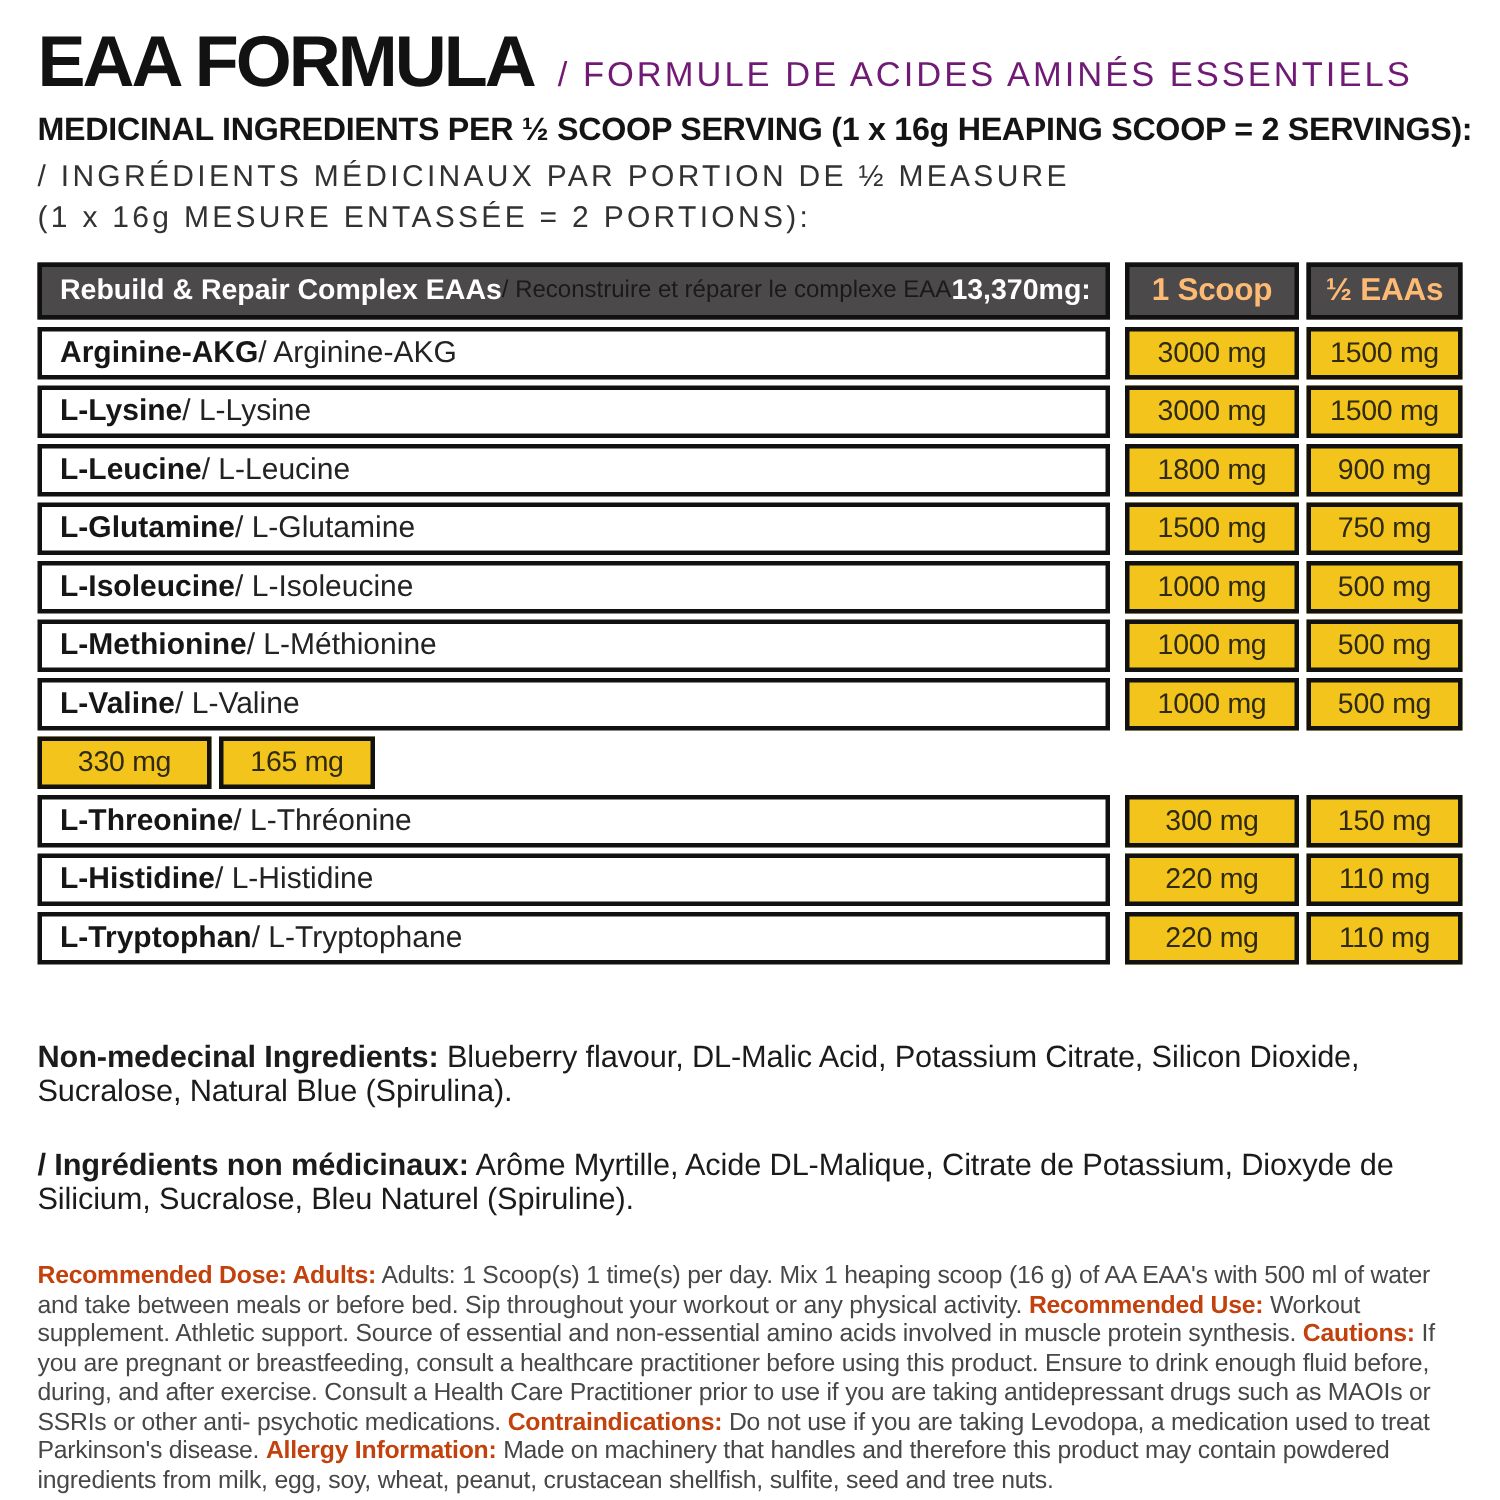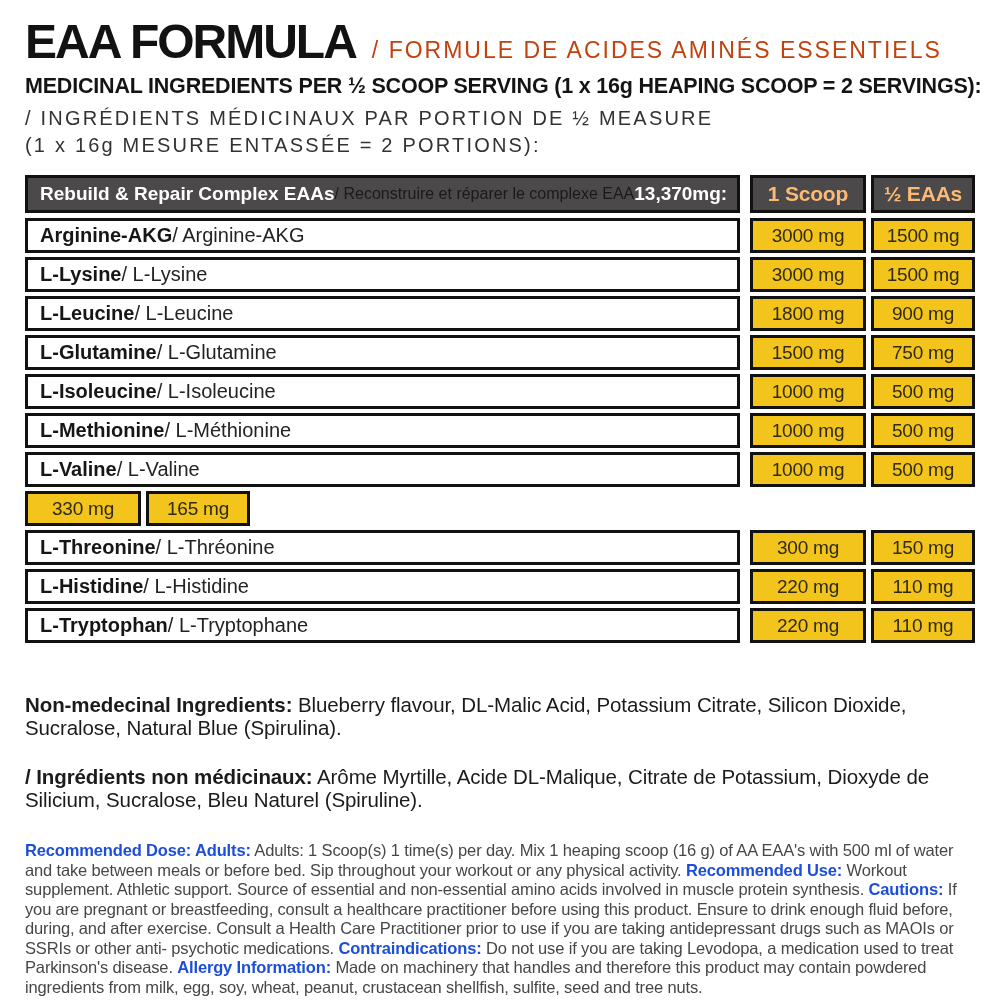--- a/index.html
+++ b/index.html
@@ -10,21 +10,21 @@
     overflow:hidden;
   }
   .page { box-sizing:border-box; width:1000px; height:888px; padding:12px 25px 16px 25px;border-radius:16px; }
 
   
   .title-row { display:flex; align-items:baseline; gap:16px; margin-top:6px; }
   .title-en {
     font-size:48px; font-weight:800; letter-spacing:-2px;
     line-height:1; margin:0; color:#121212; white-space:nowrap;
   }
-  .title-fr { font-size:23px; letter-spacing:2px; color:#c2410c; font-weight:400; white-space:nowrap; }
+  .title-fr { font-size:23px; letter-spacing:2px; color:#701a75; font-weight:400; white-space:nowrap; }
 
   .sub-en { margin-top:8px; font-size:21.5px; font-weight:700; letter-spacing:-0.2px; color:#141414; white-space:nowrap; }
   .sub-fr { margin-top:7px; font-size:20px; letter-spacing:2.2px; color:#323232; line-height:25px; white-space:nowrap; }
   .sub-fr.second { margin-top:2px; }
 
   
   .itable { margin-top:17px; }
   .trow { display:flex; height:35px; margin-bottom:4px; }
   .trow.head { height:38px; margin-bottom:5px; }
   .cell { box-sizing:border-box; border:3px solid #111111; display:flex; align-items:center; }
@@ -40,21 +40,21 @@
   .trow.head .lbl { background:var(--header-gray, #4C494B); }
   .trow.head .lbl .b { color:#ffffff; font-size:19px; }
   .trow.head .val { background:var(--header-gray, #4C494B); color:#fdba74; font-weight:700; font-size:21px; }
 
   
   .nonmed { margin-top:50px; font-size:20.5px; line-height:23px; color:#1b1b1b; letter-spacing:-0.1px; max-width:952px; }
   .nonmed.fr { margin-top:26px; }
   .nonmed .b { font-weight:700; }
 
   .fine { margin-top:30px; font-size:16.5px; line-height:19.5px; color:#474747; letter-spacing:-0.15px; max-width:952px; }
-  .fine .b { font-weight:700; color:#1d4ed8; }
+  .fine .b { font-weight:700; color:#c2410c; }
 </style>
 </head>
 <body>
 
 <div class="page">
 
   <div class="title-row">
     <h1 class="title-en">EAA FORMULA</h1>
     <span class="title-fr">/ FORMULE DE ACIDES AMINÉS ESSENTIELS</span>
   </div>

